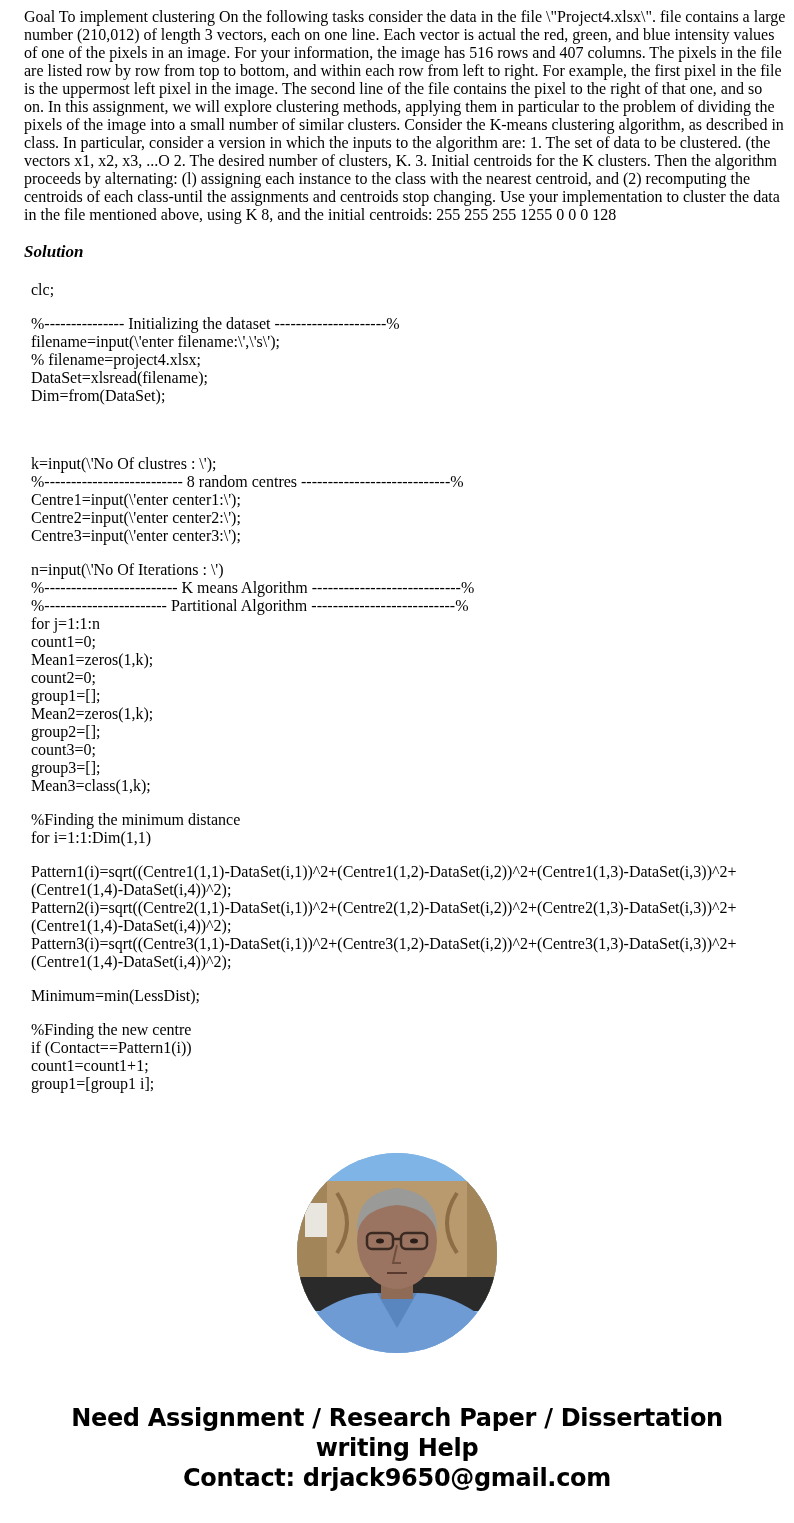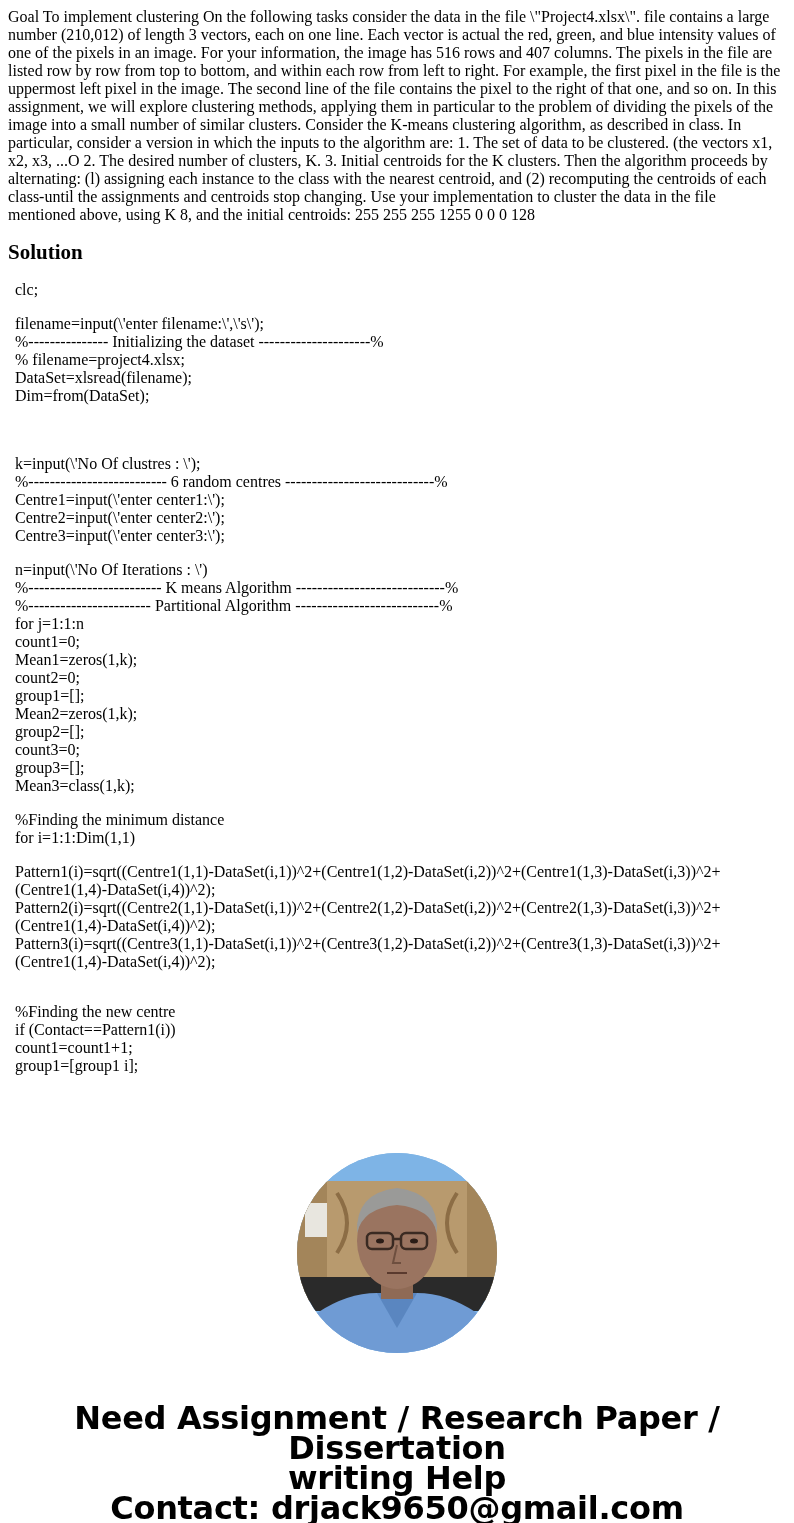--- a/index.html
+++ b/index.html
@@ -11,33 +11,34 @@
     body {
       width: 794px;
       height: 1523px;
       overflow: hidden;
       position: relative;
       font-family: "Liberation Serif", "DejaVu Serif", serif;
       font-size: 16px;
       line-height: 18px;
     }
     .page {
-      padding: 8px 8px 0 8px;
+      padding: 8px 8px 0 24px;
     }
     .question {
       margin: 0;
       font-size: 16px;
       line-height: 18px;
       word-spacing: 0px;
     }
     .solution-heading {
-      font-size: 21px;
+      font-size: 17px;
       font-weight: bold;
       margin: 17px 0 18px 0;
       line-height: 22px;
+      font-style: italic;
     }
     .code-wrap {
       height: 842px;
       overflow: hidden;
       margin-left: 7px;
     }
     .code-line {
       display: block;
       white-space: pre-wrap;
       min-height: 18px;
@@ -61,52 +62,52 @@
       margin: 0 auto;
       overflow: hidden;
       position: relative;
       background: #7aaee0;
     }
     .avatar svg { display: block; }
     .promo-text {
       margin-top: 50px;
       font-family: "DejaVu Sans", sans-serif;
       font-weight: bold;
-      font-size: 32px;
+      font-size: 24px;
       line-height: 30px;
       color: #000;
       letter-spacing: -0.3px;
     }
     .promo-text span { display: block; }
   </style>
 </head>
 <body>
 
 <div class="page">
   <p class="question">Goal To implement clustering On the following tasks consider the data in the file \"Project4.xlsx\". file contains a large number (210,012) of length 3 vectors, each on one line. Each vector is actual the red, green, and blue intensity values of one of the pixels in an image. For your information, the image has 516 rows and 407 columns. The pixels in the file are listed row by row from top to bottom, and within each row from left to right. For example, the first pixel in the file is the uppermost left pixel in the image. The second line of the file contains the pixel to the right of that one, and so on. In this assignment, we will explore clustering methods, applying them in particular to the problem of dividing the pixels of the image into a small number of similar clusters. Consider the K-means clustering algorithm, as described in class. In particular, consider a version in which the inputs to the algorithm are: 1. The set of data to be clustered. (the vectors x1, x2, x3, ...O 2. The desired number of clusters, K. 3. Initial centroids for the K clusters. Then the algorithm proceeds by alternating: (l) assigning each instance to the class with the nearest centroid, and (2) recomputing the centroids of each class-until the assignments and centroids stop changing. Use your implementation to cluster the data in the file mentioned above, using K 8, and the initial centroids: 255 255 255 1255 0 0 0 128</p>
 
   <h3 class="solution-heading">Solution</h3>
 
   <div class="code-wrap">
 
     <span class="code-line">clc;</span>
     <span class="code-blank"></span>
 
+    <span class="code-line">%--------------- Initializing the dataset ---------------------%</span>
     <span class="code-line">filename=input(\'enter filename:\',\'s\');</span>
-    <span class="code-line">%--------------- Initializing the dataset ---------------------%</span>
     <span class="code-line">% filename=project4.xlsx;</span>
     <span class="code-line">DataSet=xlsread(filename);</span>
     <span class="code-line">Dim=from(DataSet);</span>
     <span class="code-blank"></span>
 
     <span class="code-line"></span>
     <span class="code-blank"></span>
 
     <span class="code-line">k=input(\'No Of clustres : \');</span>
-    <span class="code-line">%-------------------------- 6 random centres ----------------------------%</span>
+    <span class="code-line">%-------------------------- 8 random centres ----------------------------%</span>
     <span class="code-line">Centre1=input(\'enter center1:\');</span>
     <span class="code-line">Centre2=input(\'enter center2:\');</span>
     <span class="code-line">Centre3=input(\'enter center3:\');</span>
     <span class="code-blank"></span>
 
     <span class="code-line">n=input(\'No Of Iterations : \')</span>
     <span class="code-line">%------------------------- K means Algorithm ----------------------------%</span>
     <span class="code-line">%----------------------- Partitional Algorithm ---------------------------%</span>
     <span class="code-line">for j=1:1:n</span>
     <span class="code-line">count1=0;</span>
@@ -122,20 +123,21 @@
 
     <span class="code-line">%Finding the minimum distance</span>
     <span class="code-line">for i=1:1:Dim(1,1)</span>
     <span class="code-blank"></span>
 
     <span class="code-line">Pattern1(i)=sqrt((Centre1(1,1)-DataSet(i,1))^2+(Centre1(1,2)-DataSet(i,2))^2+(Centre1(1,3)-DataSet(i,3))^2+(Centre1(1,4)-DataSet(i,4))^2);</span>
     <span class="code-line">Pattern2(i)=sqrt((Centre2(1,1)-DataSet(i,1))^2+(Centre2(1,2)-DataSet(i,2))^2+(Centre2(1,3)-DataSet(i,3))^2+(Centre1(1,4)-DataSet(i,4))^2);</span>
     <span class="code-line">Pattern3(i)=sqrt((Centre3(1,1)-DataSet(i,1))^2+(Centre3(1,2)-DataSet(i,2))^2+(Centre3(1,3)-DataSet(i,3))^2+(Centre1(1,4)-DataSet(i,4))^2);</span>
     <span class="code-blank"></span>
 
+    <span class="code-line">Minimum=min(LessDist);</span>
     <span class="code-blank"></span>
 
     <span class="code-line">%Finding the new centre</span>
     <span class="code-line">if (Contact==Pattern1(i))</span>
     <span class="code-line">count1=count1+1;</span>
     <span class="code-line">group1=[group1 i];</span>
 
   </div>
 </div>
 

